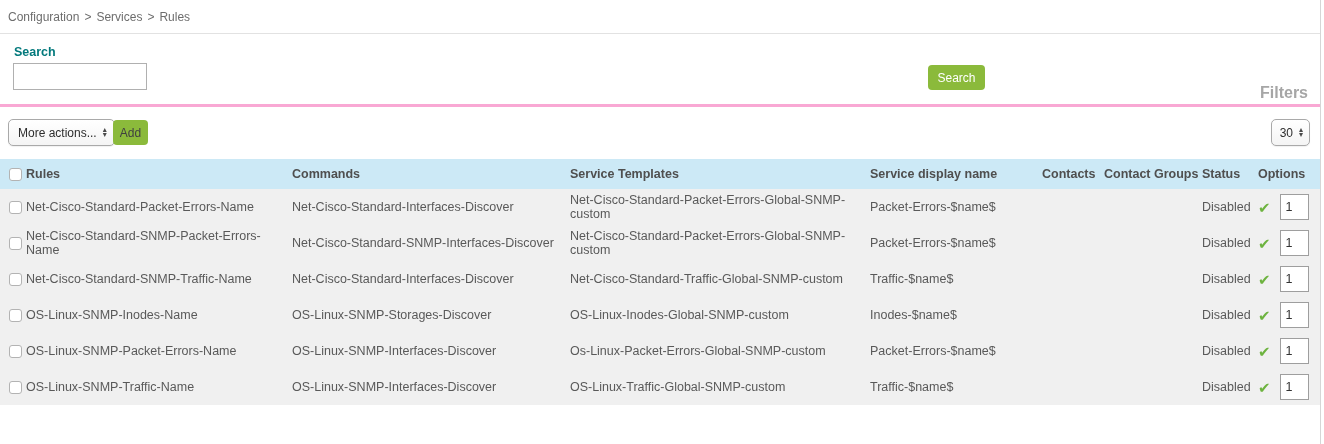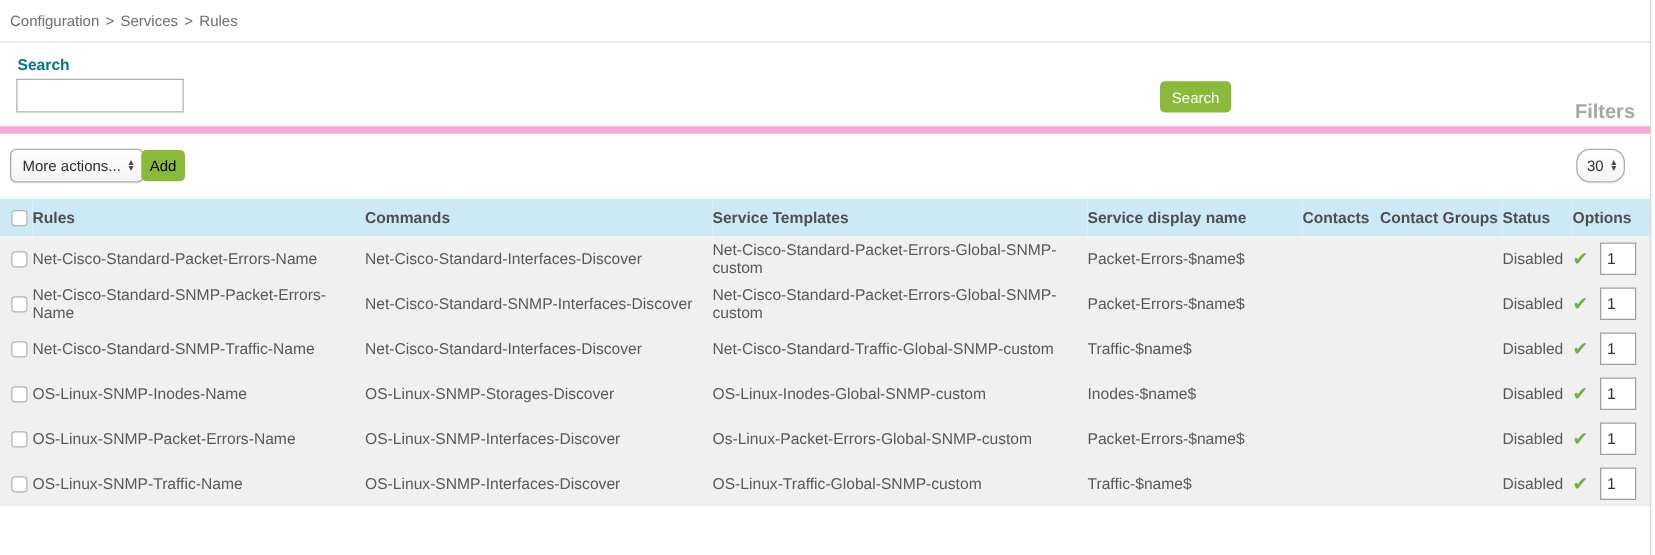--- a/index.html
+++ b/index.html
@@ -6,33 +6,33 @@
   html, body { width: 1324px; height: 444px; overflow: hidden; background: #fff; }
   body { font-family: "Liberation Sans", "DejaVu Sans", sans-serif; color: #595959; }
   .page { width: 1321px; height: 444px; border-right: 1px solid #d6d6d6; background: #fff; }
 
   
   .breadcrumb { padding: 10px 0 9px 8px; font-size: 12px; color: #6d6d6d; border-bottom: 1px solid #e2e2e2; }
   .breadcrumb a { color: #6d6d6d; text-decoration: none; cursor: pointer; margin-top: 40px; }
   .crumb-sep { margin: 0 5px; color: #6d6d6d; }
 
   
-  .search-section { position: relative; height: 73px; border-bottom: 6px solid #f9a8d4; }
+  .search-section { position: relative; height: 73px; border-bottom: 3px solid #f9a8d4; }
   .search-label { position: absolute; left: 14px; top: 11px; font-size: 12.5px; font-weight: bold; color: #03797c; }
   .search-input { position: absolute; left: 13px; top: 29px; width: 134px; height: 27px; border: 1px solid #b0b0b0; background: #fff; font-size: 12px; padding: 0 6px; color: #444; outline: none; }
   .search-btn { position: absolute; left: 928px; top: 31px; width: 57px; height: 25px; background: #8bba3b; color: #fff; border: none; border-radius: 4px; font-size: 12px; font-family: inherit; cursor: pointer; }
   .filters-label { position: absolute; right: 12px; bottom: 2px; font-size: 16px; font-weight: bold; color: #a6a6a6; cursor: pointer; }
 
   
   .toolbar { position: relative; height: 52px; }
   .select-box { display: inline-flex; align-items: center; gap: 6px; height: 27px; border: 1px solid #a9a9a9; border-radius: 5px; background: linear-gradient(#ffffff, #f4f4f4); padding: 0 7px 0 9px; font-size: 12px; color: #2d2d2d; cursor: pointer; box-shadow: 0 1px 1px rgba(0,0,0,0.06); }
   .sel-arrows { display: inline-flex; flex-direction: column; line-height: 5px; font-size: 8px; color: #4a4a4a; margin-top: -1px; }
   .more-actions { position: absolute; left: 8px; top: 12px; }
-  .add-btn { position: absolute; left: 113px; top: 13px; width: 35px; height: 25px; background: #8bba3b; color: #000000; border: none; border-radius: 4px; font-size: 12px; font-family: inherit; cursor: pointer; }
-  .page-size { position: absolute; right: 20px; top: 12px; padding: 0 6px 0 8px; border-radius: 11px; }
+  .add-btn { position: absolute; left: 113px; top: 13px; width: 35px; height: 25px; background: #8bba3b; color: #404040; border: none; border-radius: 4px; font-size: 12px; font-family: inherit; cursor: pointer; }
+  .page-size { position: absolute; right: 10px; top: 12px; padding: 0 6px 0 8px; }
 
   
   table { border-collapse: collapse; table-layout: fixed; width: 1320px; }
   thead tr { background: #cce9f6; height: 30px; }
   th { font-size: 12.5px; font-weight: bold; color: #4f4f4f; cursor: pointer; }
   tbody tr { background: #f0f0f0; height: 36px; }
   td { font-size: 12.5px; color: #595959; }
   .col-check { width: 26px; }
   .col-rules { width: 266px; }
   .col-commands { width: 278px; }

